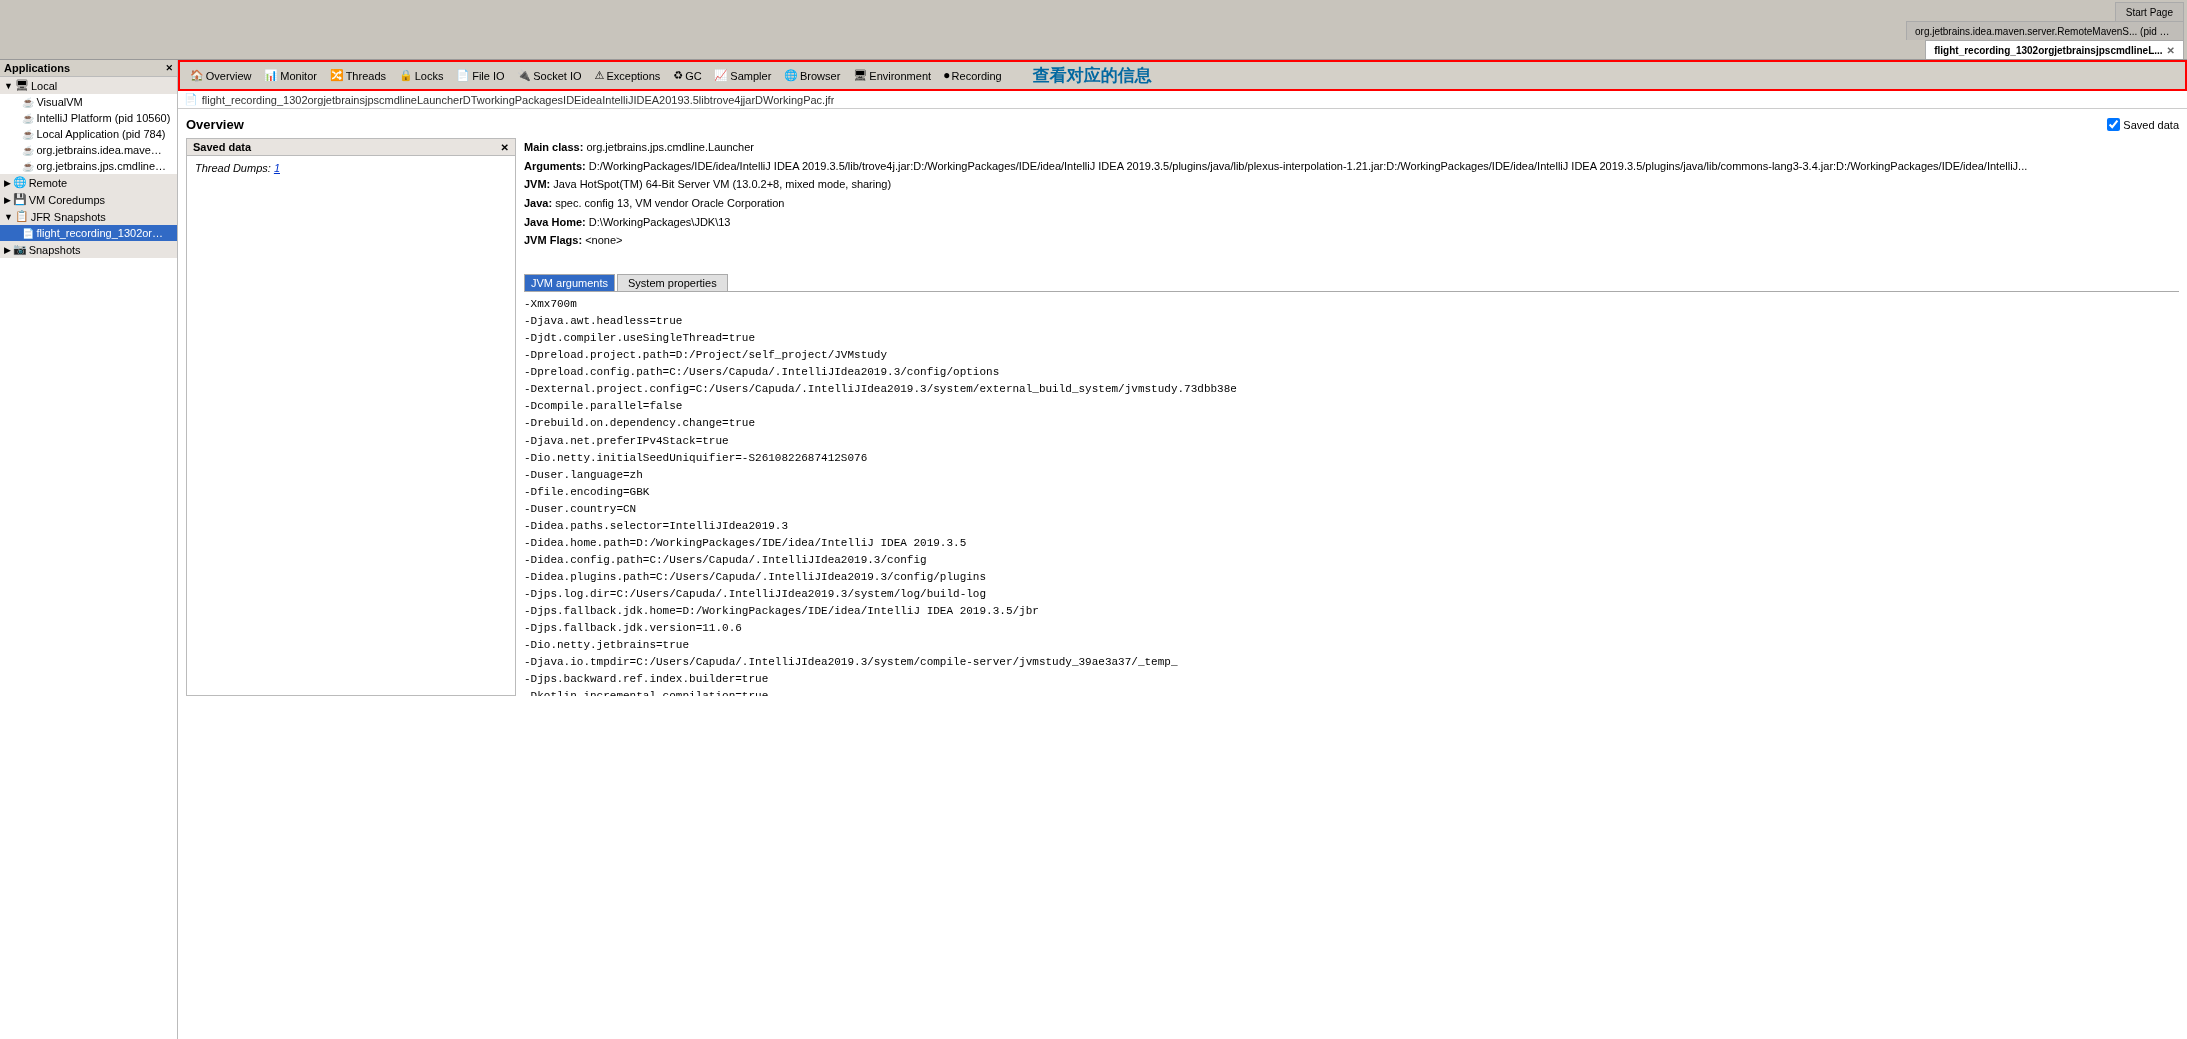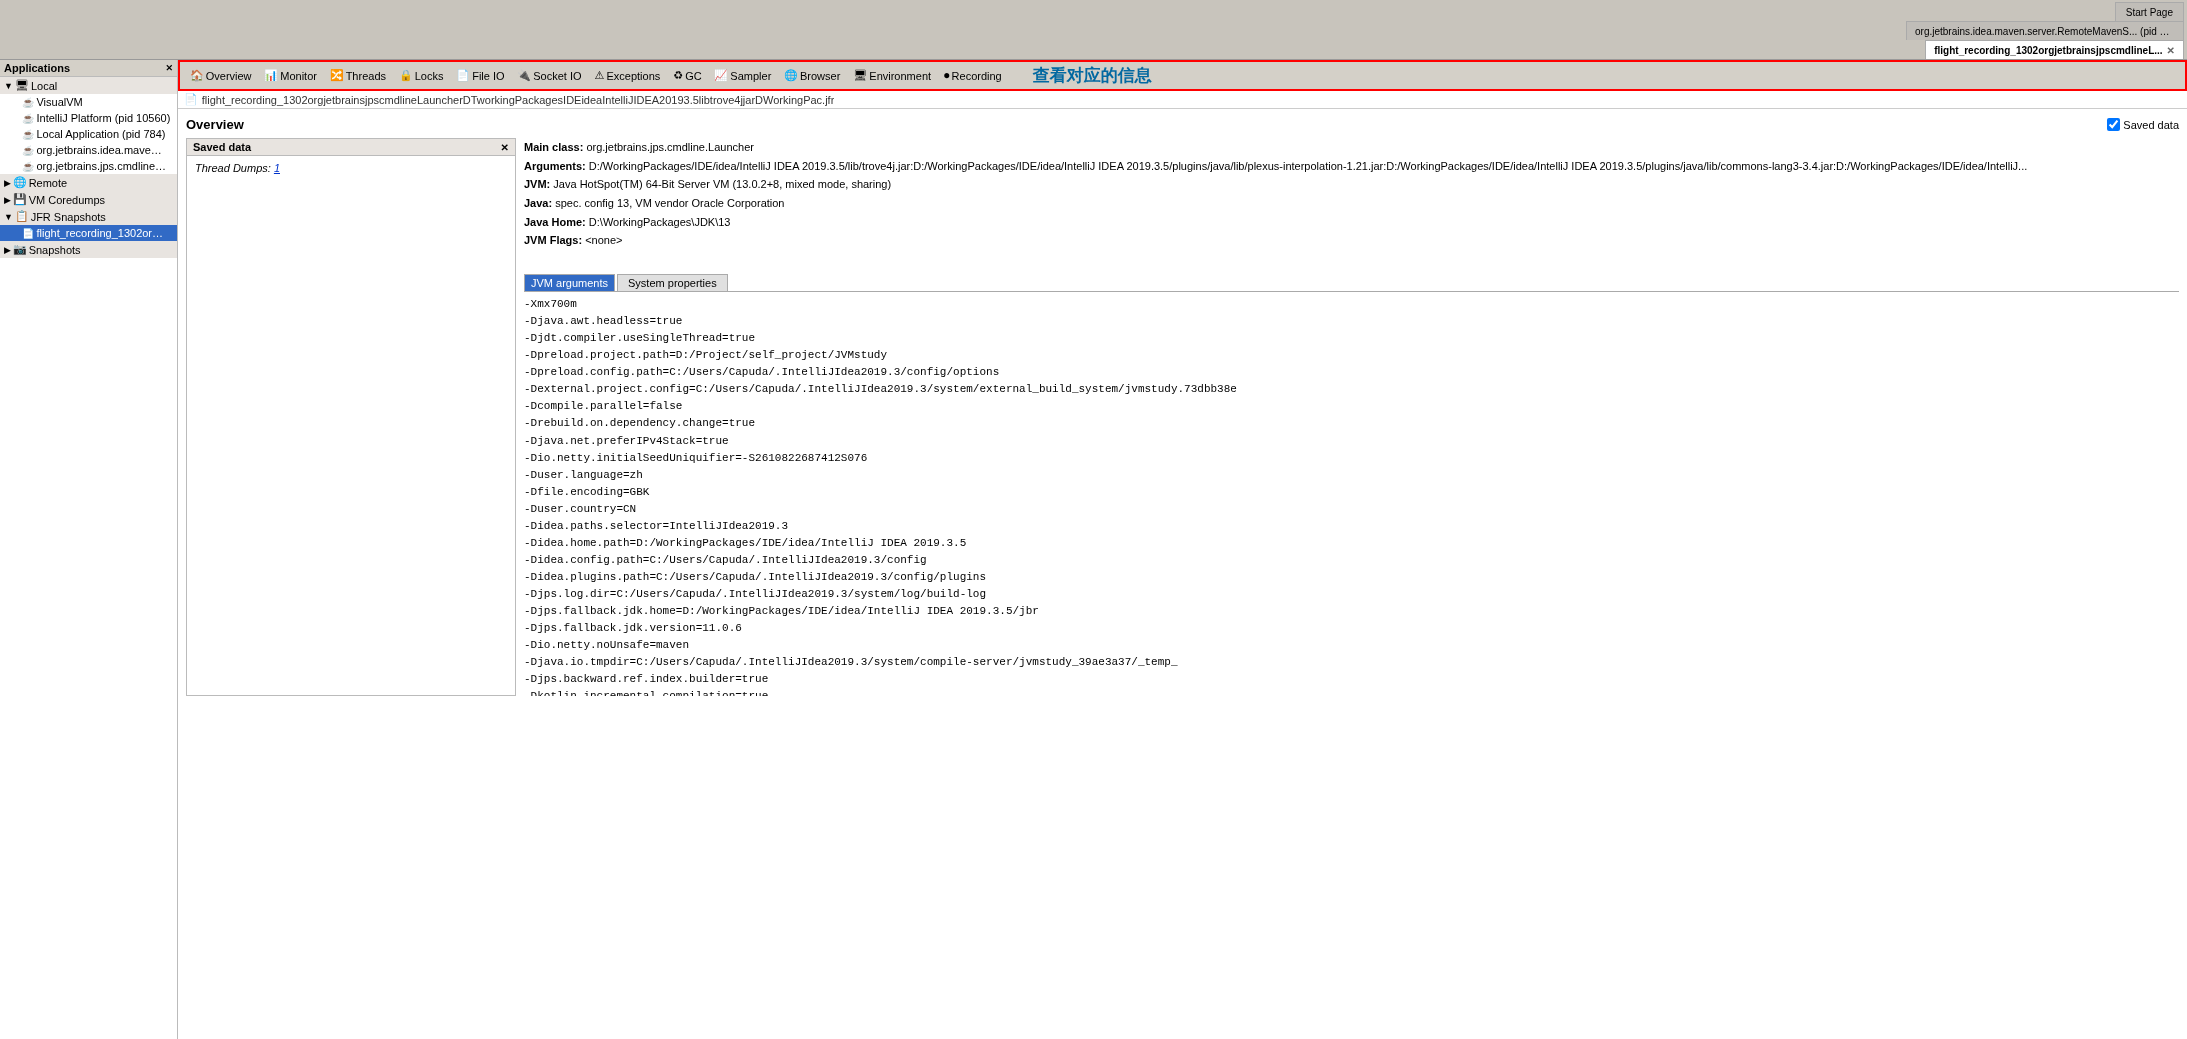--- a/index.html
+++ b/index.html
@@ -229,21 +229,21 @@
               <div class="mono">-Duser.language=zh</div>
               <div class="mono">-Dfile.encoding=GBK</div>
               <div class="mono">-Duser.country=CN</div>
               <div class="mono">-Didea.paths.selector=IntelliJIdea2019.3</div>
               <div class="mono">-Didea.home.path=D:/WorkingPackages/IDE/idea/IntelliJ IDEA 2019.3.5</div>
               <div class="mono">-Didea.config.path=C:/Users/Capuda/.IntelliJIdea2019.3/config</div>
               <div class="mono">-Didea.plugins.path=C:/Users/Capuda/.IntelliJIdea2019.3/config/plugins</div>
               <div class="mono">-Djps.log.dir=C:/Users/Capuda/.IntelliJIdea2019.3/system/log/build-log</div>
               <div class="mono">-Djps.fallback.jdk.home=D:/WorkingPackages/IDE/idea/IntelliJ IDEA 2019.3.5/jbr</div>
               <div class="mono">-Djps.fallback.jdk.version=11.0.6</div>
-              <div class="mono">-Dio.netty.noUnsafe=maven</div>
+              <div class="mono">-Dio.netty.jetbrains=true</div>
               <div class="mono">-Djava.io.tmpdir=C:/Users/Capuda/.IntelliJIdea2019.3/system/compile-server/jvmstudy_39ae3a37/_temp_</div>
               <div class="mono">-Djps.backward.ref.index.builder=true</div>
               <div class="mono">-Dkotlin.incremental.compilation=true</div>
 
             </div>
           </div>
 
         </div>
       </div>
     </div>

